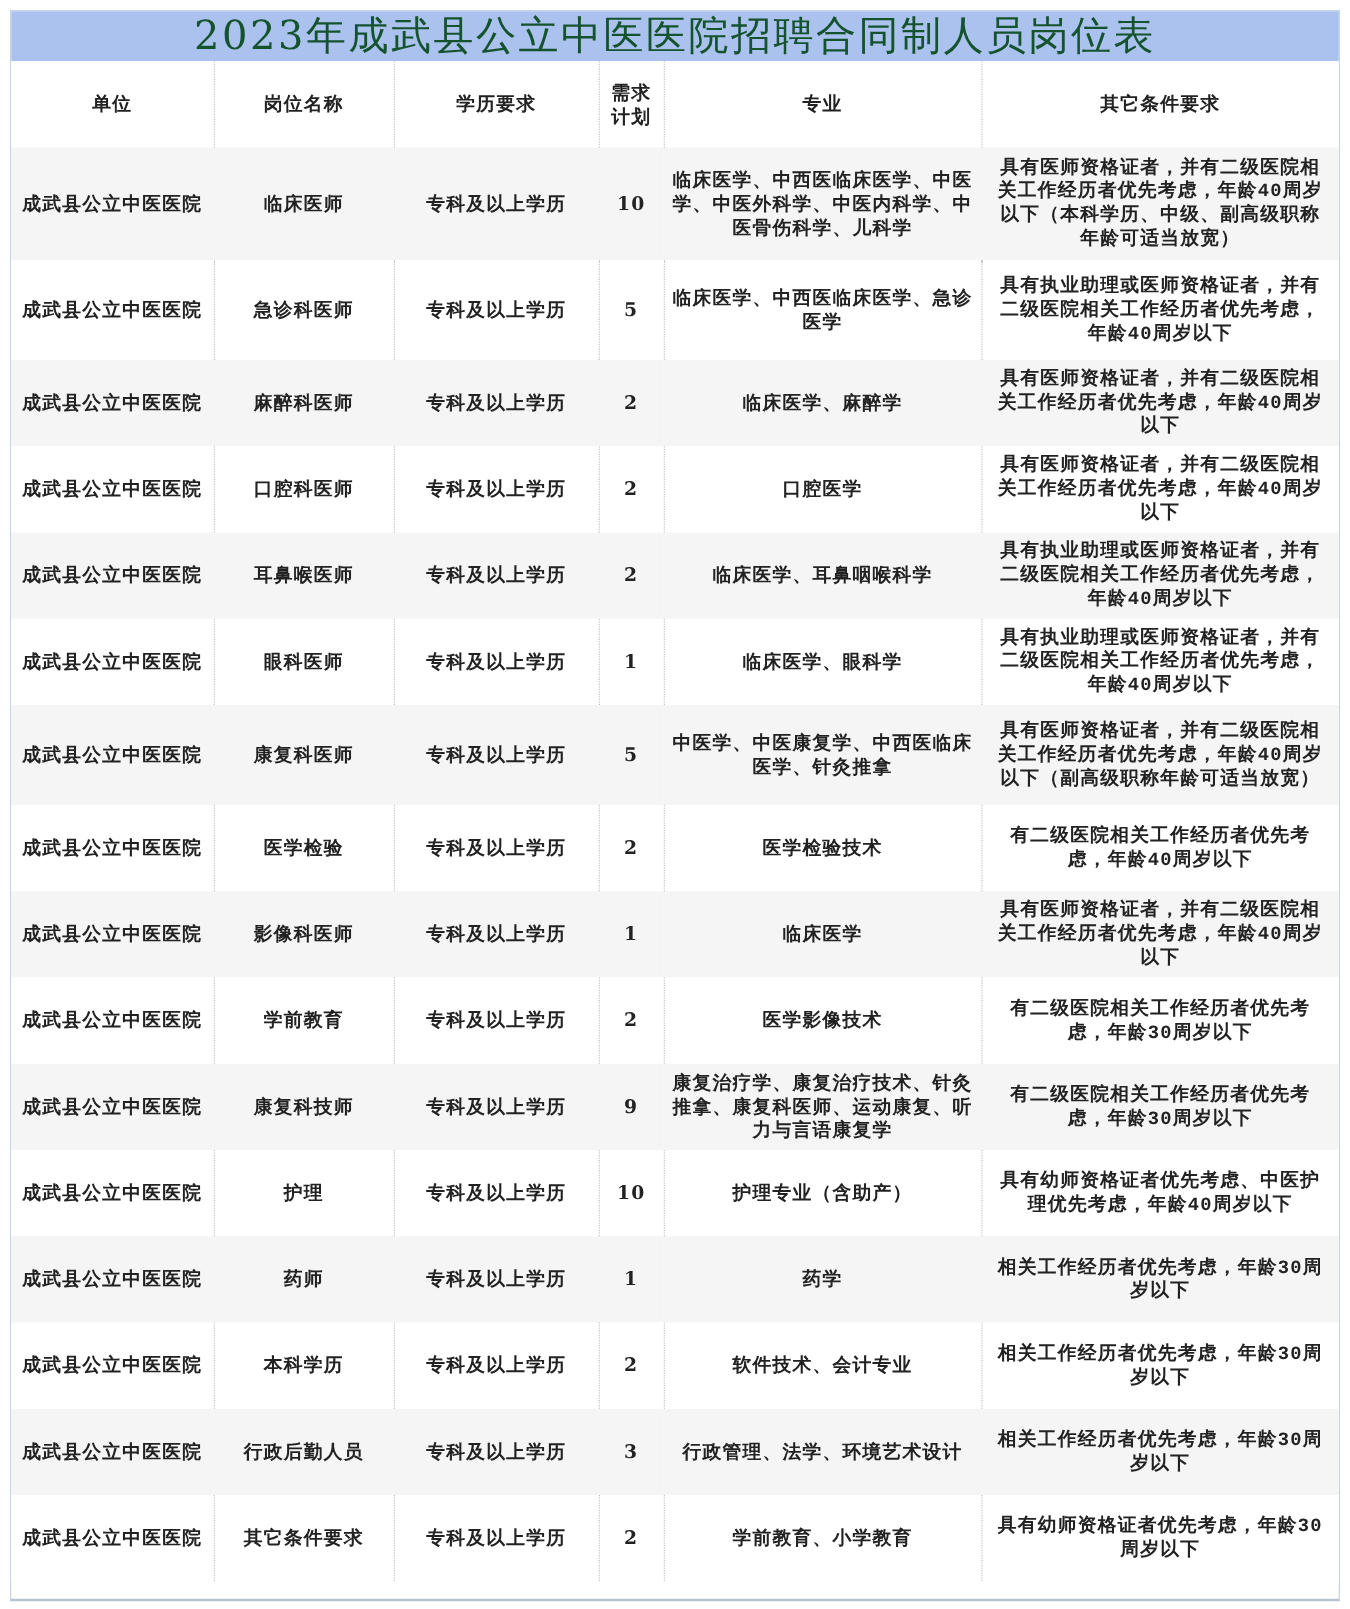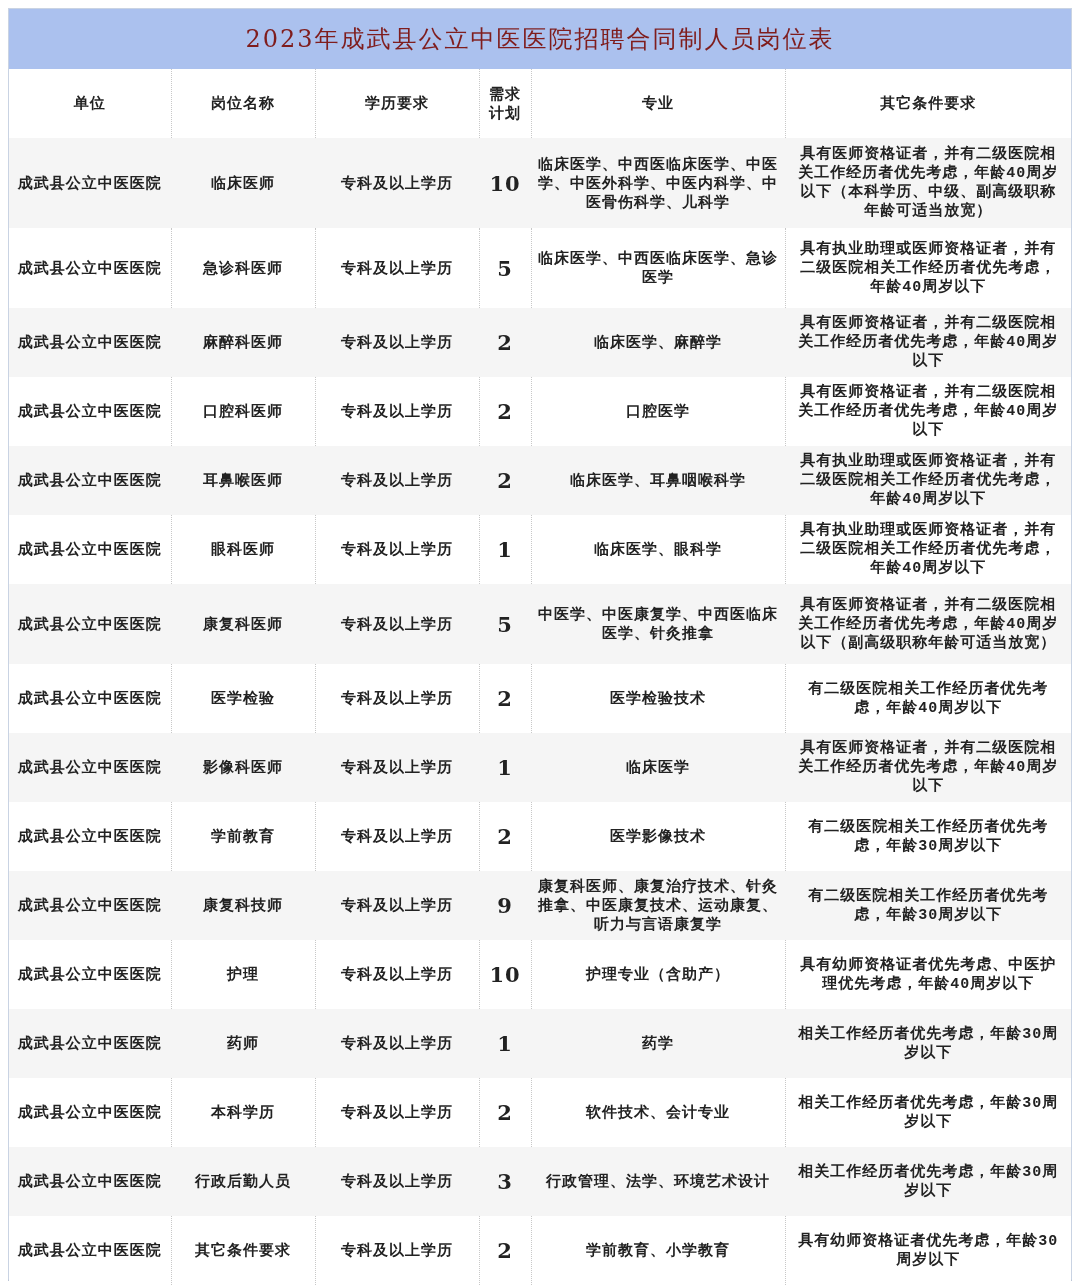--- a/index.html
+++ b/index.html
@@ -1,34 +1,34 @@
 <!DOCTYPE html>
 <html><head>
 <meta charset="utf-8">
 <style>
   html, body { margin: 0; padding: 0; background: #ffffff; }
   body { width: 1080px; height: 1287px; position: relative; overflow: hidden;
          font-family: "DejaVu Serif", "Liberation Serif", serif; color: #222; }
   .sheet { position: absolute; left: 8px; top: 8px; width: 1064px; height: 1273px;
            border: 1px solid #c9d3e3; border-bottom: 2px solid #b8c2d2; box-sizing: border-box;
            background: #fff; }
-  .title { height: 60px; background: #abc1ee; color: #7f1d1d; display: flex; align-items: center;
-           justify-content: center; font-size: 24px; letter-spacing: 2px;
+  .title { height: 40px; background: #abc1ee; color: #14532d; display: flex; align-items: center;
+           justify-content: center; font-size: 32px; letter-spacing: 2px;
            font-family: "DejaVu Serif", "Liberation Serif", serif; }
   table { border-collapse: collapse; width: 1062px; table-layout: fixed; }
   col.c1 { width: 162px; } col.c2 { width: 144px; } col.c3 { width: 164px; }
   col.c4 { width: 52px; }  col.c5 { width: 254px; } col.c6 { width: 286px; }
   th, td { text-align: center; vertical-align: middle; padding: 0 6px; box-sizing: border-box;
            font-size: 15px; line-height: 19px; letter-spacing: 1px; font-weight: bold; }
   th { height: 69px; background: #ffffff; font-size: 15px; }
   th + th, td + td { border-left: 1px dotted #c8c8c8; }
   tr.odd td { background: #f5f5f5; }
   tr.odd td + td { border-left-color: transparent; }
   tr.even td { background: #ffffff; }
-  td.num { font-size: 21px; }
+  td.num { font-size: 15px; }
   td.cond { padding: 0 8px; font-family: Liberation Mono, monospace; }
 </style>
 </head>
 <body>
 
 <div class="sheet">
   <div class="title">2023年成武县公立中医医院招聘合同制人员岗位表</div>
   <table>
     <colgroup>
         <col class="c1">
@@ -128,21 +128,21 @@
           <td>专科及以上学历</td>
           <td class="num">2</td>
           <td>医学影像技术</td>
           <td class="cond">有二级医院相关工作经历者优先考虑，年龄30周岁以下</td>
         </tr>
         <tr class="odd" style="height: 69px;">
           <td>成武县公立中医医院</td>
           <td>康复科技师</td>
           <td>专科及以上学历</td>
           <td class="num">9</td>
-          <td>康复科医师、康复治疗技术、针灸推拿、中医康复技术、运动康复、听力与言语康复学</td>
+          <td>康复治疗学、康复治疗技术、针灸推拿、康复科医师、运动康复、听力与言语康复学</td>
           <td class="cond">有二级医院相关工作经历者优先考虑，年龄30周岁以下</td>
         </tr>
         <tr class="even" style="height: 69px;">
           <td>成武县公立中医医院</td>
           <td>护理</td>
           <td>专科及以上学历</td>
           <td class="num">10</td>
           <td>护理专业（含助产）</td>
           <td class="cond">具有幼师资格证者优先考虑、中医护理优先考虑，年龄40周岁以下</td>
         </tr>

